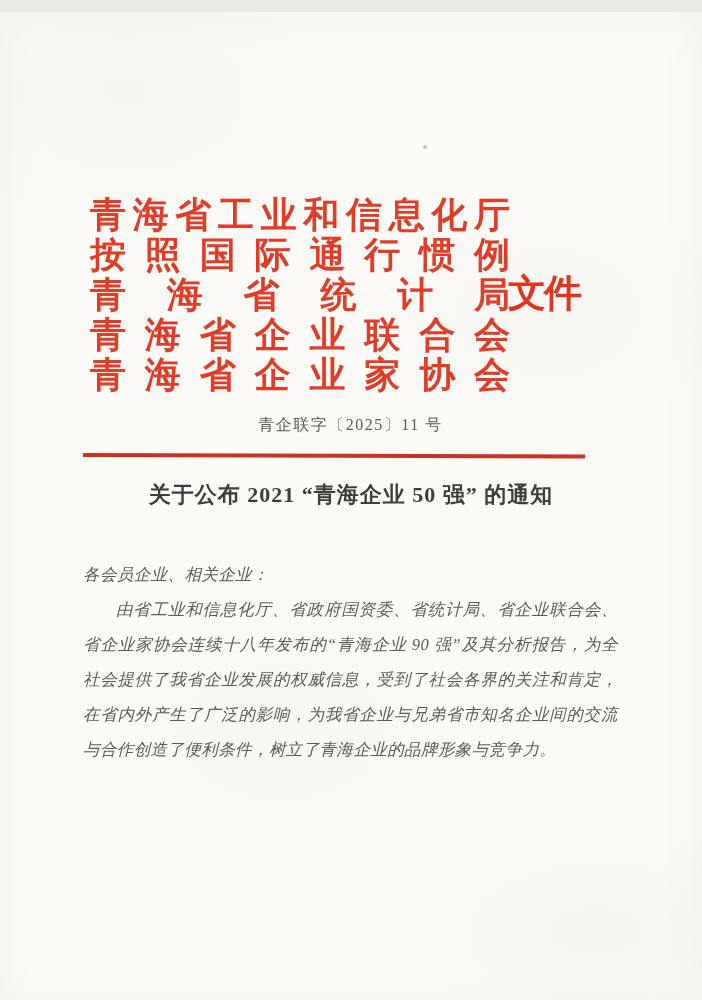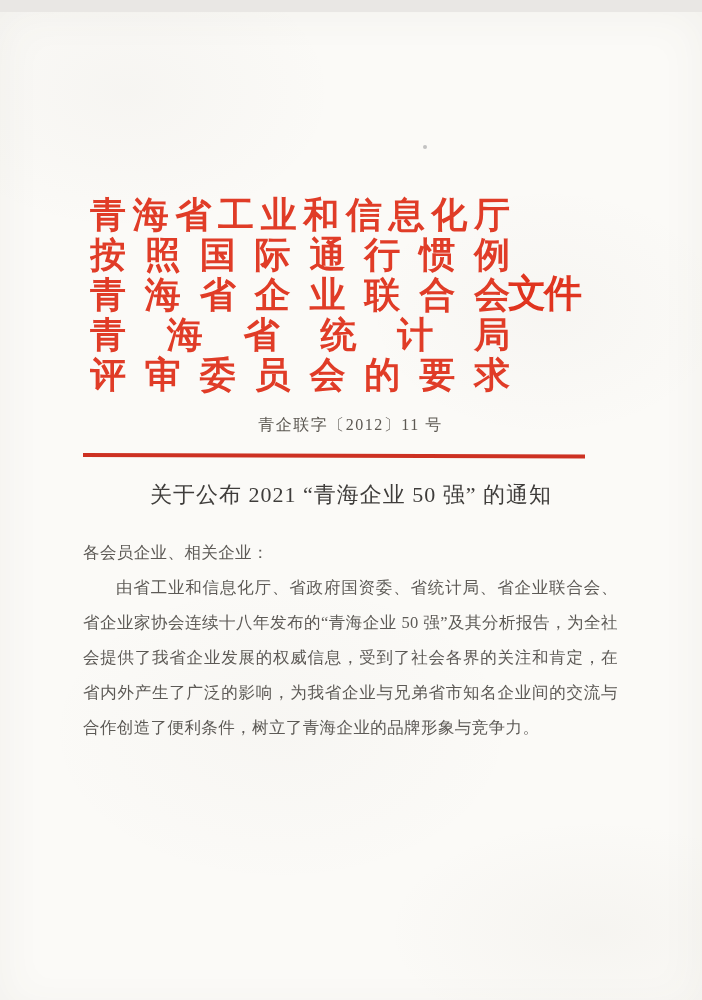--- a/index.html
+++ b/index.html
@@ -50,63 +50,64 @@
     position:absolute;left:83px;top:441px;
     width:502px;height:4px;
     background:#cd3122;
     transform:rotate(0.18deg);
     transform-origin:left center;
   }
   
   .doc-title{
     position:absolute;left:0;top:468px;width:702px;
     text-align:center;
-    font-size:22px;font-weight:normal;
+    font-size:22px;font-weight:bold;
     color:#3f3d3b;
     letter-spacing:1px;
   }
   
   .body-text{
-    position:absolute;left:83px;top:523px;width:535px;
+    position:absolute;left:83px;top:545px;width:535px;
     font-size:16.5px;
     line-height:35px;
     color:#5d5a56;
     text-align:justify;
     letter-spacing:0.4px;
+    font-style:italic;
   }
   .body-text p{margin:0;text-indent:2em;}
   .body-text .salutation{text-indent:0;}
   
   .speck{
     position:absolute;left:423px;top:133px;
     width:4px;height:4px;border-radius:50%;
     background:rgba(90,90,95,0.35);
   }
 </style>
 </head>
 <body>
 
 <div class="page">
 
   <div class="speck"></div>
 
   <div class="letterhead">
     <div class="agency-line">青海省工业和信息化厅</div>
     <div class="agency-line">按照国际通行惯例</div>
+    <div class="agency-line">青海省统计局</div>
     <div class="agency-line">青海省企业联合会</div>
-    <div class="agency-line">青海省统计局</div>
-    <div class="agency-line">评审委员会的要求</div>
+    <div class="agency-line">青海省企业家协会</div>
   </div>
 
   <div class="doc-word">文件</div>
 
-  <div class="doc-number">青企联字〔2012〕11 号</div>
+  <div class="doc-number">青企联字〔2025〕11 号</div>
 
   <div class="red-line"></div>
 
   <div class="doc-title">关于公布 2021 “青海企业 50 强” 的通知</div>
 
   <div class="body-text">
     <p class="salutation">各会员企业、相关企业：</p>
-    <p>由省工业和信息化厅、省政府国资委、省统计局、省企业联合会、省企业家协会连续十八年发布的“青海企业 50 强”及其分析报告，为全社会提供了我省企业发展的权威信息，受到了社会各界的关注和肯定，在省内外产生了广泛的影响，为我省企业与兄弟省市知名企业间的交流与合作创造了便利条件，树立了青海企业的品牌形象与竞争力。</p>
+    <p>由省工业和信息化厅、省政府国资委、省统计局、省企业联合会、省企业家协会连续十八年发布的“青海企业 90 强”及其分析报告，为全社会提供了我省企业发展的权威信息，受到了社会各界的关注和肯定，在省内外产生了广泛的影响，为我省企业与兄弟省市知名企业间的交流与合作创造了便利条件，树立了青海企业的品牌形象与竞争力。</p>
   </div>
 
 </div>
 
 </body></html>

